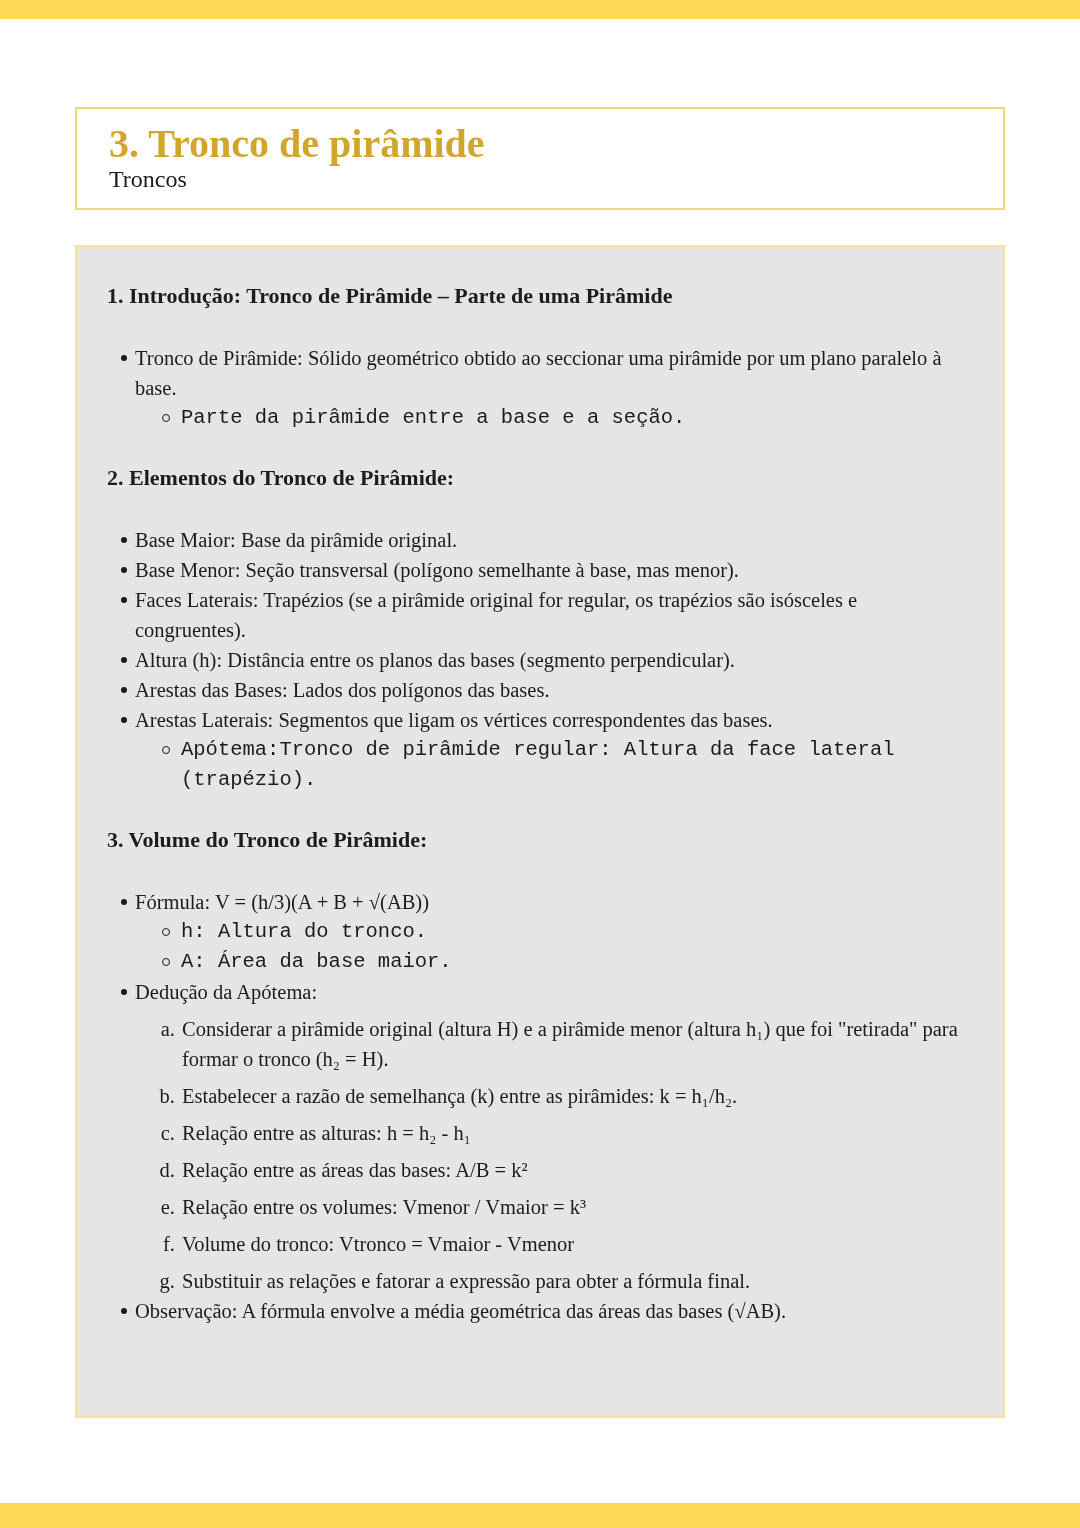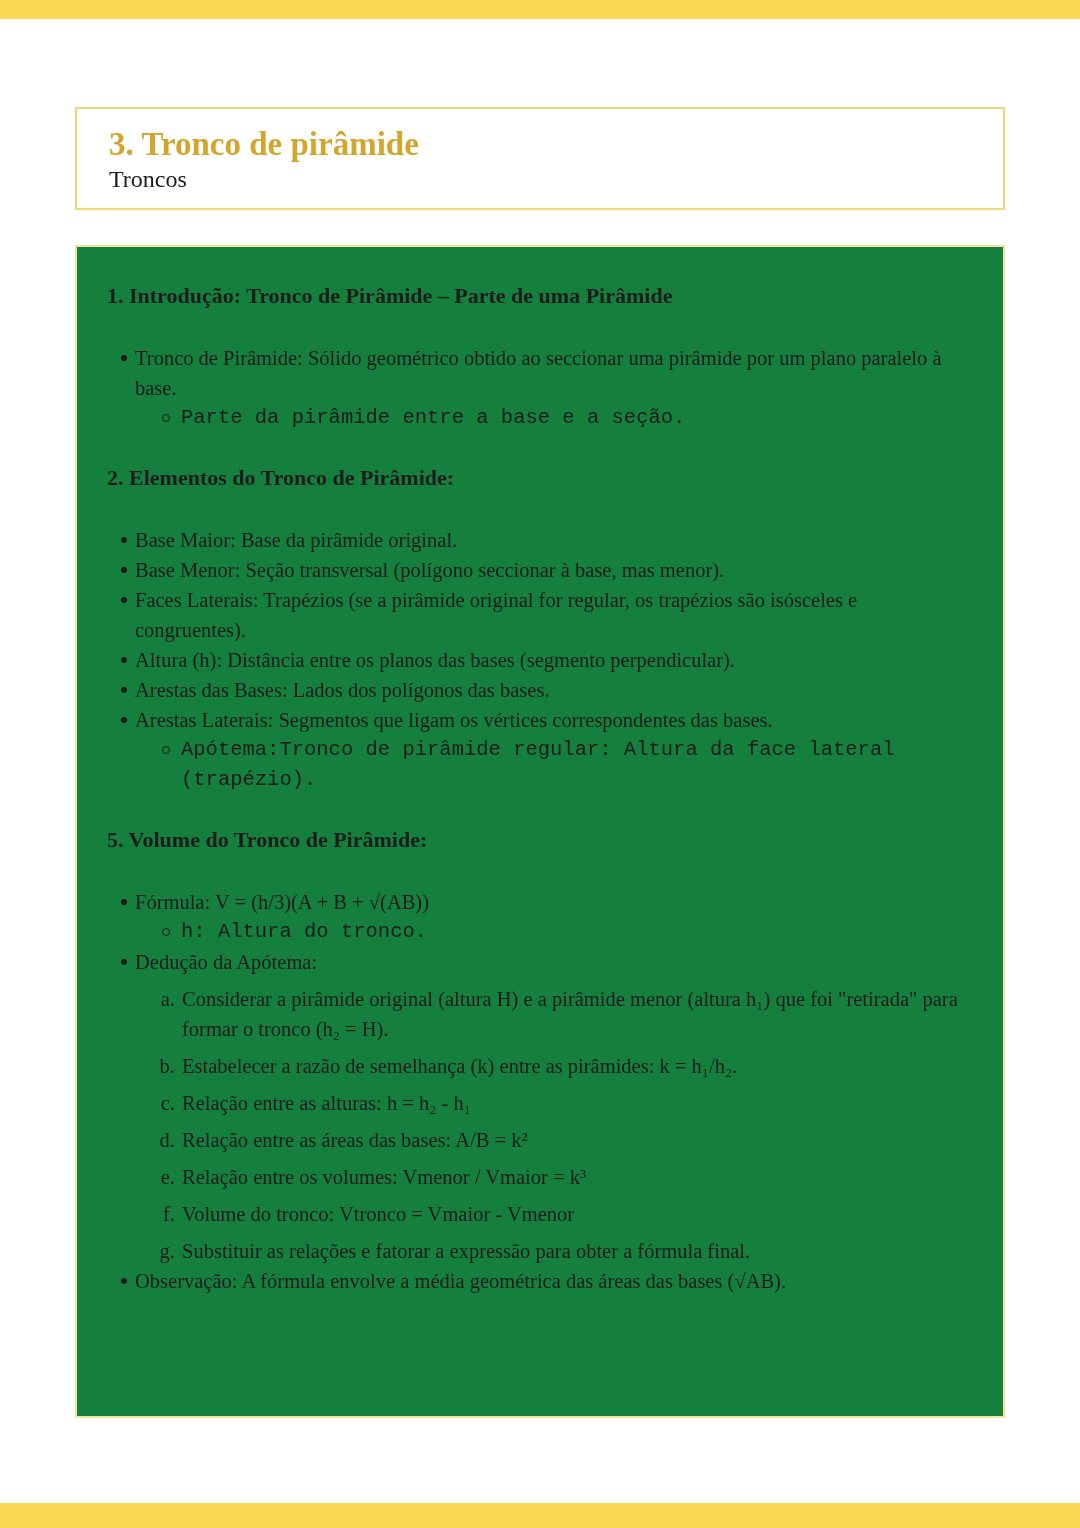--- a/index.html
+++ b/index.html
@@ -27,41 +27,41 @@
     top: 107px;
     width: 930px;
     height: 103px;
     box-sizing: border-box;
     border: 2px solid #F0D878;
     background: #ffffff;
     padding: 15px 32px 0 32px;
   }
   .page-title {
     margin: 0;
-    font-size: 33px;
+    font-size: 40px;
     line-height: 40px;
     font-weight: bold;
     color: #D2A62B;
   }
   .page-subtitle {
     margin: 0;
     font-size: 24px;
     line-height: 30px;
     color: #1c1c1c;
   }
 
   .content-card {
     position: absolute;
     left: 75px;
     top: 245px;
     width: 930px;
     height: 1173px;
     box-sizing: border-box;
     border: 2px solid #F2E49B;
-    background: #15803d;
+    background: #e5e5e5;
     padding: 34px 30px 0 30px;
     font-size: 20.5px;
     line-height: 30px;
   }
   .section-heading {
     margin: 30px 0 32px 0;
     font-size: 22px;
     line-height: 30px;
     font-weight: bold;
     color: #1c1c1c;
@@ -124,40 +124,41 @@
             <li>Parte da pirâmide entre a base e a seção.</li>
           </ul>
         </li>
       </ul>
     </div>
 
     <div class="section">
       <h2 class="section-heading">2. Elementos do Tronco de Pirâmide:</h2>
       <ul class="l1">
         <li>Base Maior: Base da pirâmide original.</li>
-        <li>Base Menor: Seção transversal (polígono seccionar à base, mas menor).</li>
+        <li>Base Menor: Seção transversal (polígono semelhante à base, mas menor).</li>
         <li>Faces Laterais: Trapézios (se a pirâmide original for regular, os trapézios são isósceles e congruentes).</li>
         <li>Altura (h): Distância entre os planos das bases (segmento perpendicular).</li>
         <li>Arestas das Bases: Lados dos polígonos das bases.</li>
         <li>
           <span>Arestas Laterais: Segmentos que ligam os vértices correspondentes das bases.</span>
           <ul class="l2">
             <li>Apótema:Tronco de pirâmide regular: Altura da face lateral (trapézio).</li>
           </ul>
         </li>
       </ul>
     </div>
 
     <div class="section">
-      <h2 class="section-heading">5. Volume do Tronco de Pirâmide:</h2>
+      <h2 class="section-heading">3. Volume do Tronco de Pirâmide:</h2>
       <ul class="l1">
         <li>
           <span>Fórmula: V = (h/3)(A + B + √(AB))</span>
           <ul class="l2">
             <li>h: Altura do tronco.</li>
+            <li>A: Área da base maior.</li>
           </ul>
         </li>
         <li>
           <span>Dedução da Apótema:</span>
           <ol class="alpha">
             <li>Considerar a pirâmide original (altura H) e a pirâmide menor (altura h₁) que foi "retirada" para formar o tronco (h₂ = H).</li>
             <li>Estabelecer a razão de semelhança (k) entre as pirâmides: k = h₁/h₂.</li>
             <li>Relação entre as alturas: h = h₂ - h₁</li>
             <li>Relação entre as áreas das bases: A/B = k²</li>
             <li>Relação entre os volumes: Vmenor / Vmaior = k³</li>

